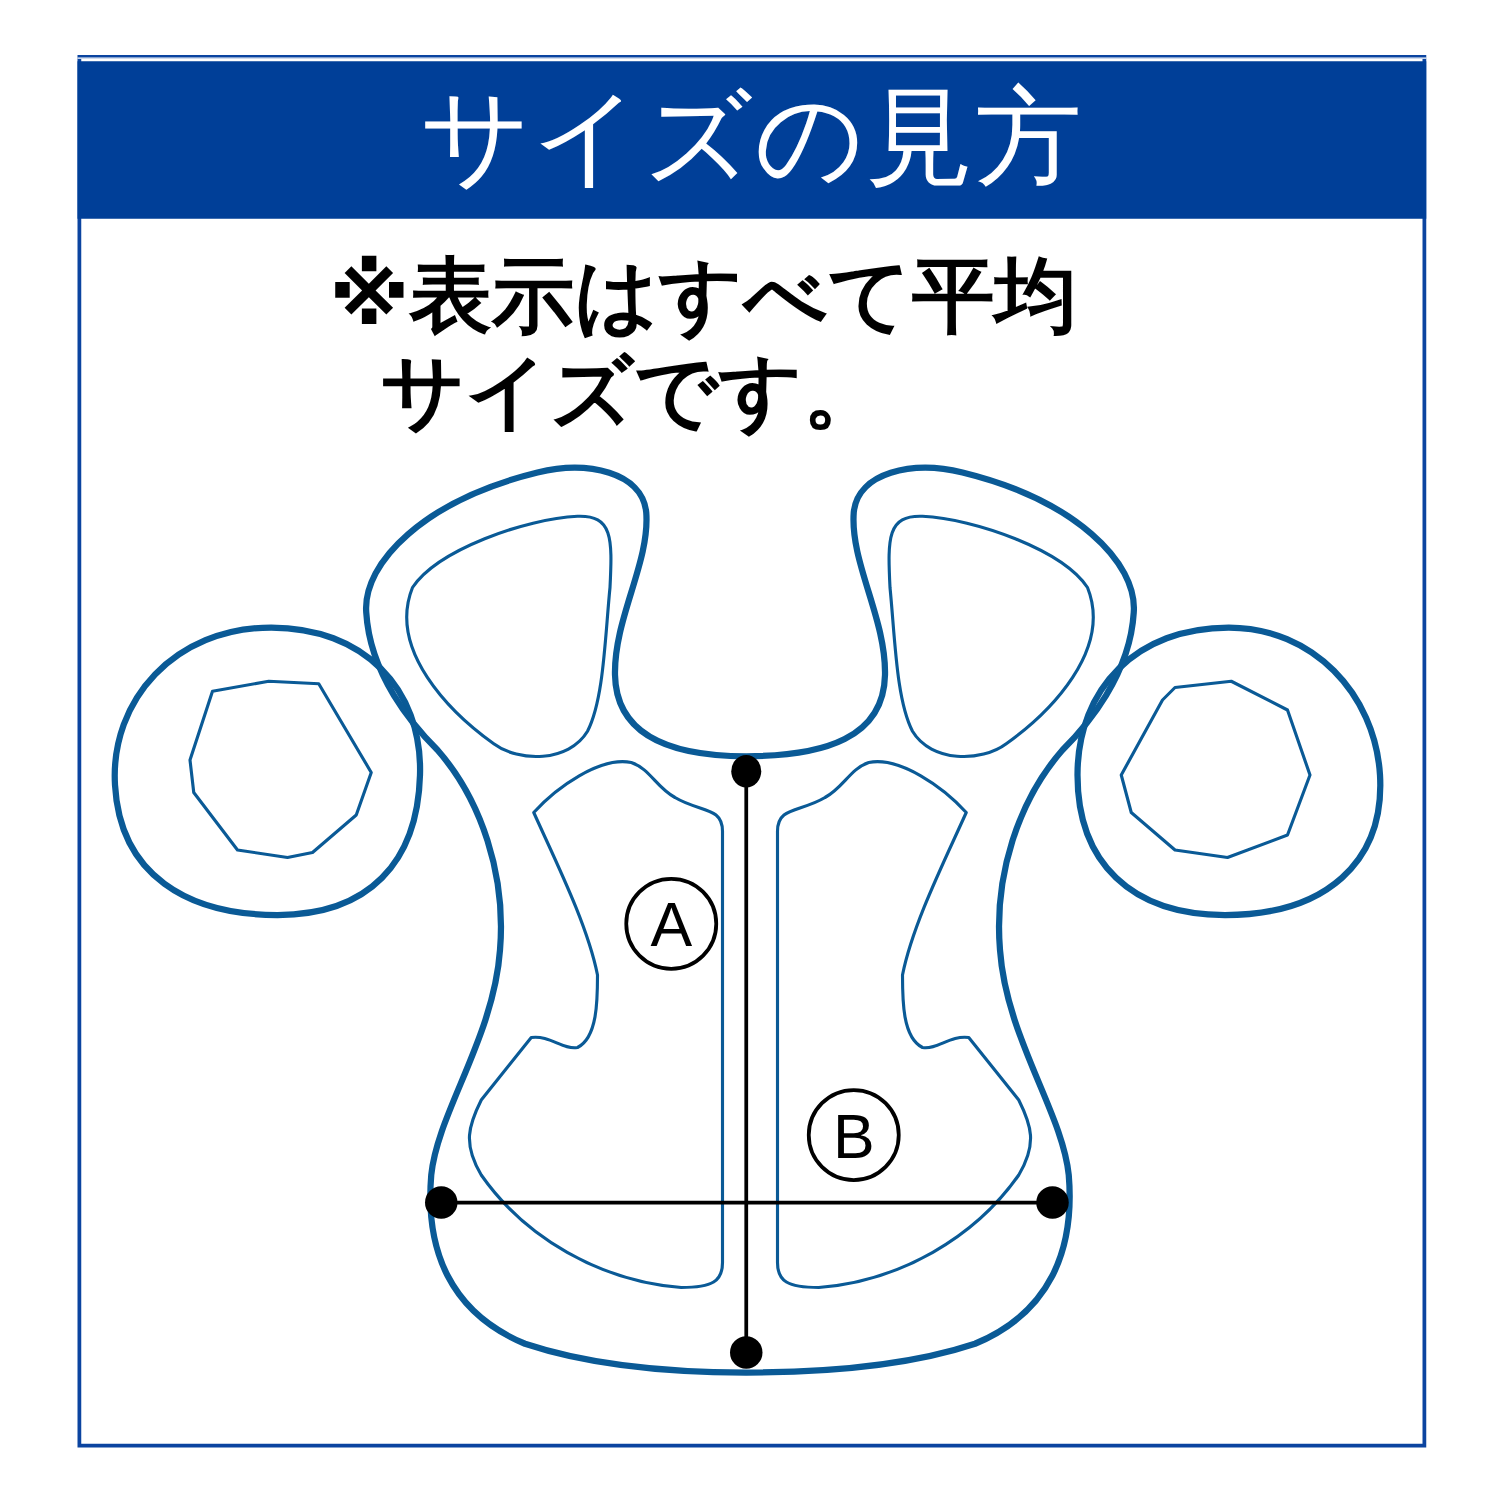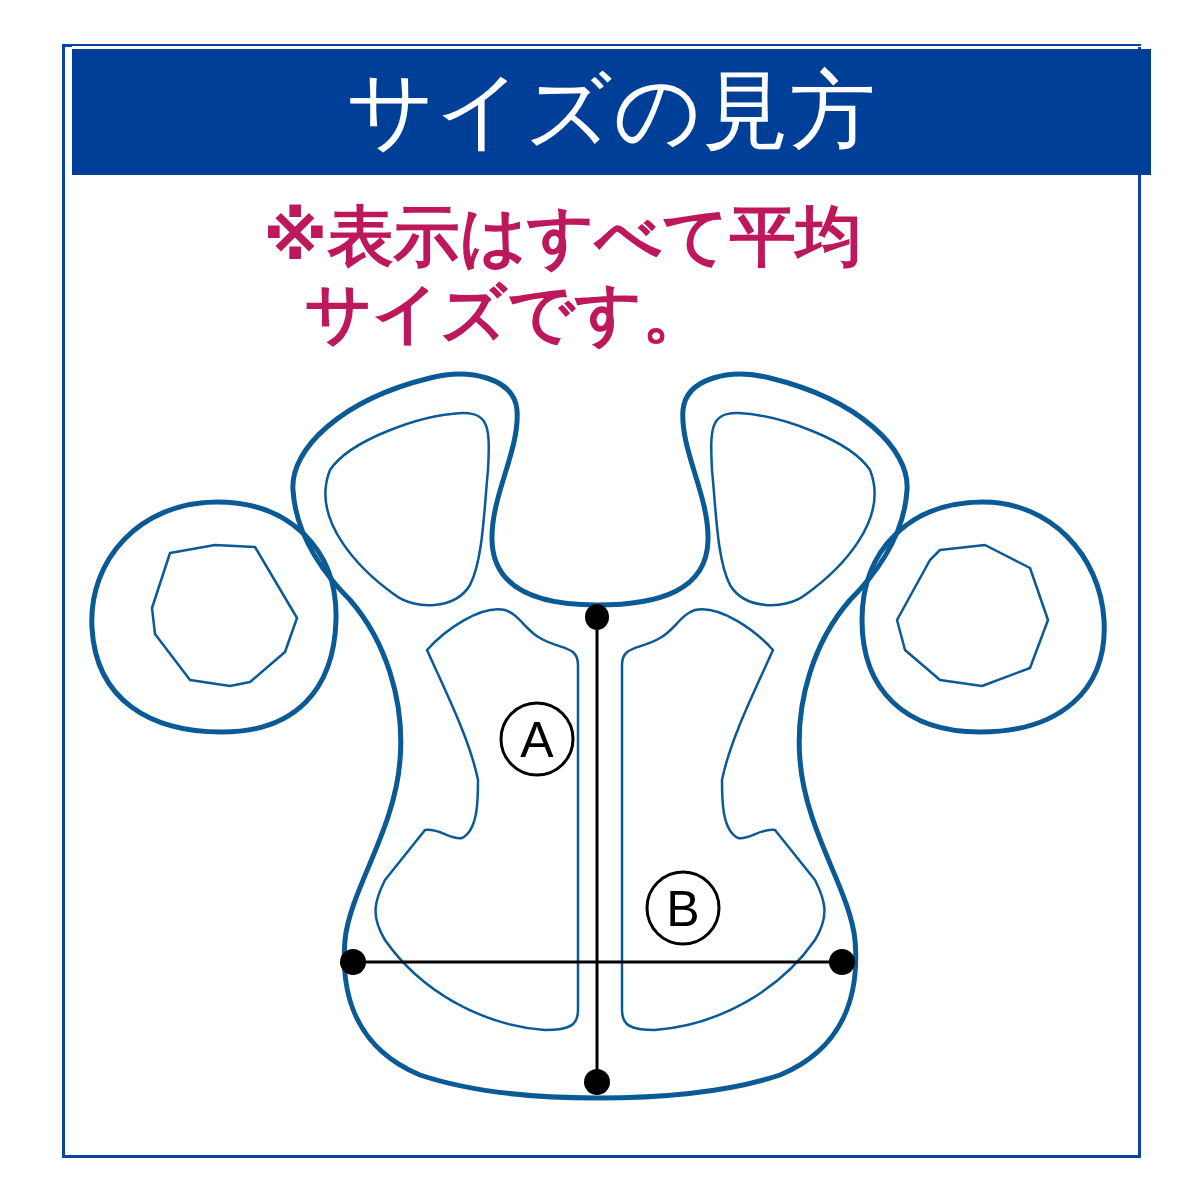--- a/index.html
+++ b/index.html
@@ -1,21 +1,21 @@
 <!DOCTYPE html>
 <html><head>
 <meta charset="utf-8">
 <style>
   html, body { margin:0; padding:0; background:#ffffff; }
   body { width:1200px; height:1200px; position:relative; overflow:hidden; font-family:"DejaVu Sans", sans-serif; }
   .frame { position:absolute; left:62px; top:44px; width:1073px; height:1108px; border:3px solid #0b44a0; box-sizing:content-box; }
-  .header { position:absolute; left:72px; top:49px; width:1079px; height:126px; background:#003f98; display:flex; align-items:center; justify-content:center; }
+  .header { position:absolute; left:62px; top:49px; width:1079px; height:126px; background:#003f98; display:flex; align-items:center; justify-content:center; }
   .header .topline { position:absolute; left:0; top:-3px; width:100%; height:1px; background:#ffffff; }
   .title { color:#ffffff; font-size:86px; font-weight:normal; letter-spacing:1px; line-height:1; margin-top:-4px; }
-  .note { position:absolute; left:0; width:1125px; text-align:center; color:#be185d; font-weight:bold; font-size:66px; line-height:1; }
+  .note { position:absolute; left:0; width:1125px; text-align:center; color:#000000; font-weight:bold; font-size:66px; line-height:1; }
   .note.l1 { top:204px; padding-left:0; }
   .note.l2 { top:281px; left:-56px; }
   svg.diagram { position:absolute; left:0; top:0; width:1200px; height:1200px; }
   .outer { fill:none; stroke:#0a5a96; stroke-width:5; stroke-linejoin:round; }
   .inner { fill:none; stroke:#0a5a96; stroke-width:2.5; stroke-linejoin:round; }
   .meas { stroke:#000; stroke-width:3; }
   .dot { fill:#000; }
   .lbl-circle { fill:#fff; stroke:#000; stroke-width:3; }
   .lbl-text { font-family:"Liberation Sans", sans-serif; font-size:50px; fill:#000; }
 </style>

